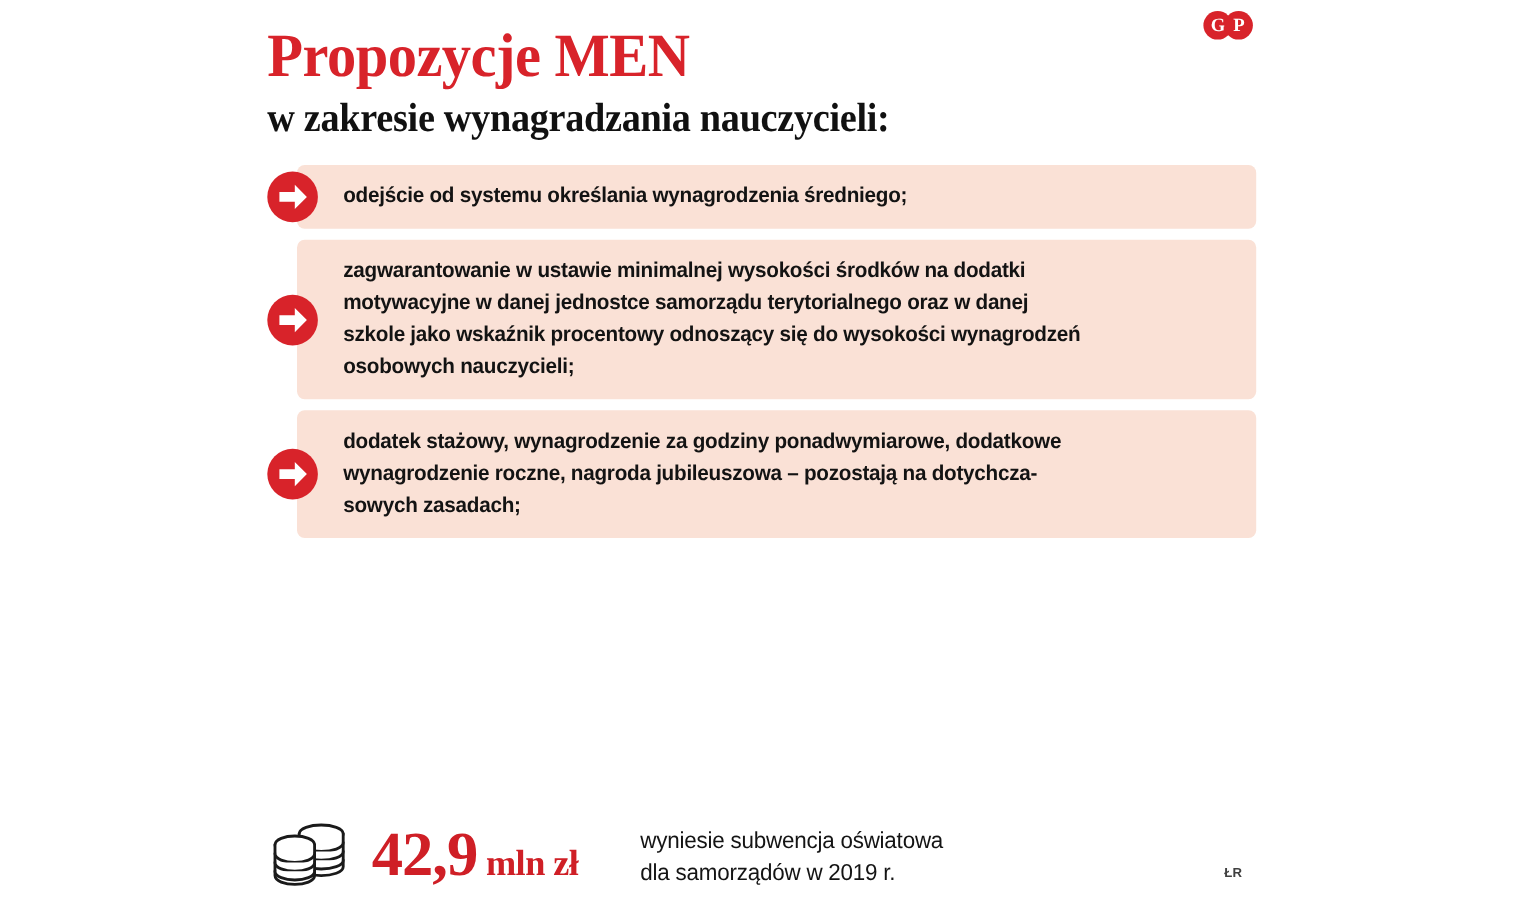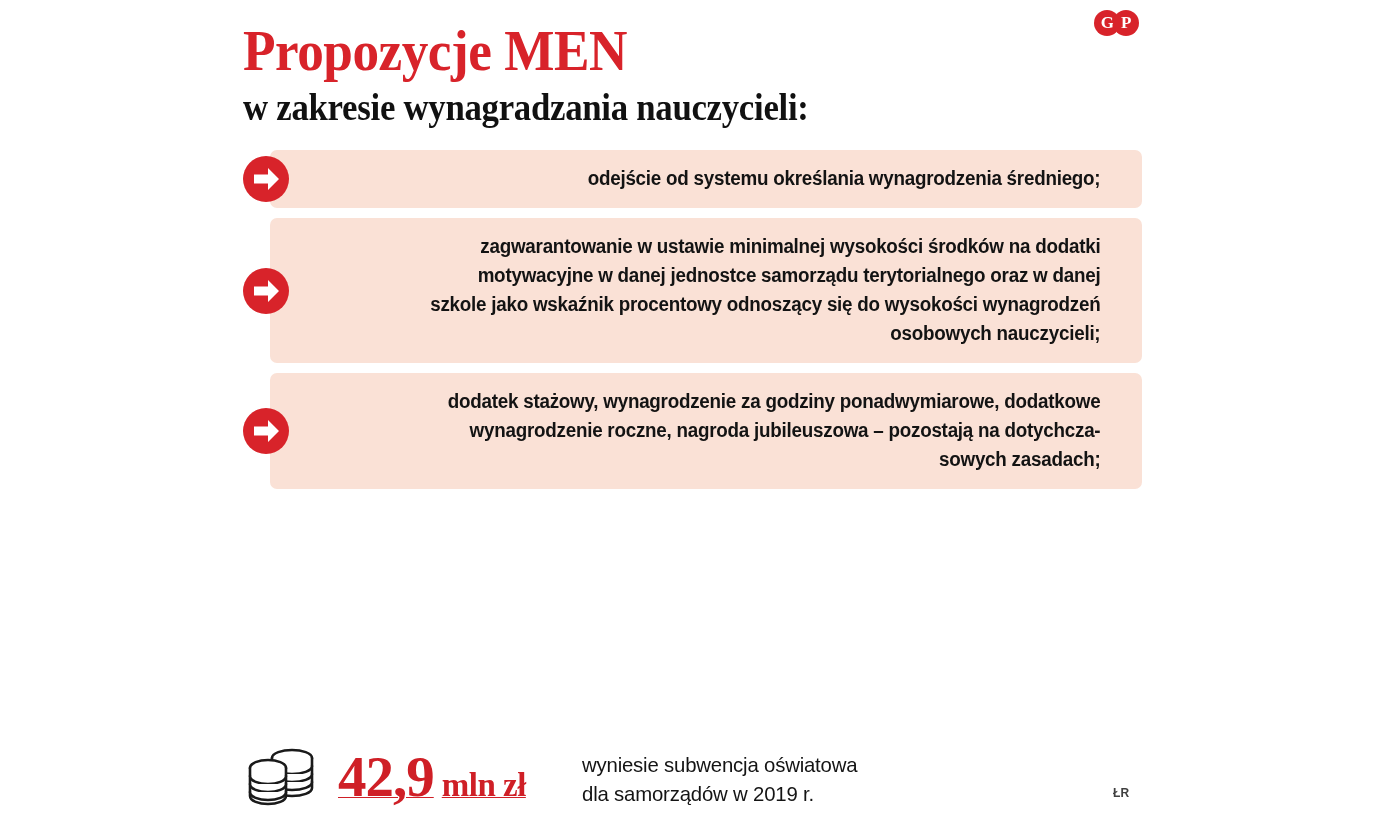--- a/index.html
+++ b/index.html
@@ -89,21 +89,20 @@
     position: relative;
     margin-bottom: 10px;
   }
   .panel {
     margin-left: 28px;
     background: #fae1d6;
     border-radius: 7px;
     padding: 14px 13px 15px 42px;
     min-height: 34px;
     box-sizing: border-box;
-    text-align: right;
   }
   .panel-text {
     color: #131313;
     font-family: "Liberation Sans", sans-serif;
     font-weight: bold;
     font-size: 19.5px;
     line-height: 29px;
     letter-spacing: -0.25px;
     white-space: pre-line;
     transform: scaleX(0.965);
@@ -137,21 +136,20 @@
   }
   .coins-icon svg { display: block; }
   .amount {
     position: absolute;
     left: 96px;
     top: 4px;
     color: #cf1f26;
     font-family: "Liberation Serif", serif;
     font-weight: bold;
     white-space: nowrap;
-    text-decoration: underline;
   }
   .amount .value {
     font-size: 57px;
     line-height: 62px;
     letter-spacing: -1px;
     vertical-align: baseline;
   }
   .amount .unit {
     font-size: 33px;
     line-height: 62px;

